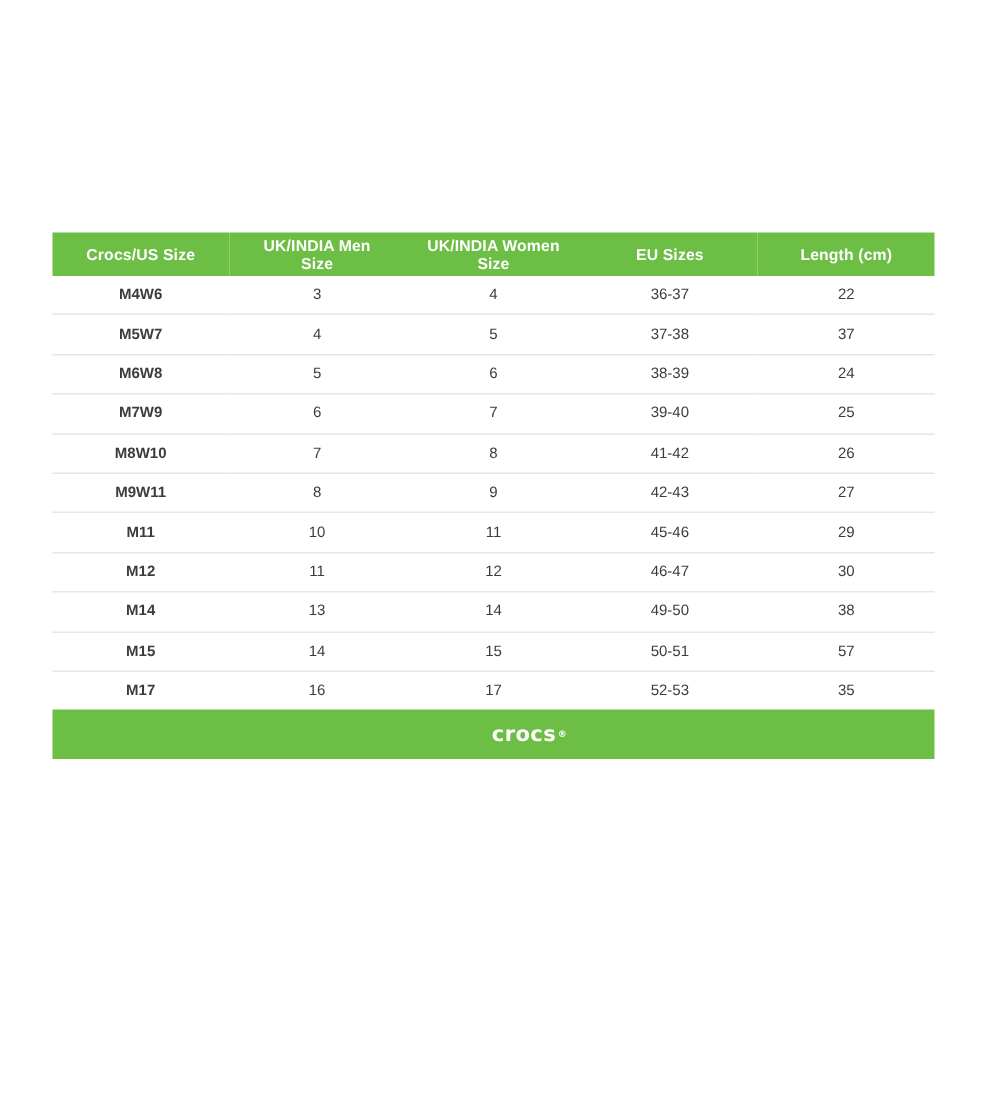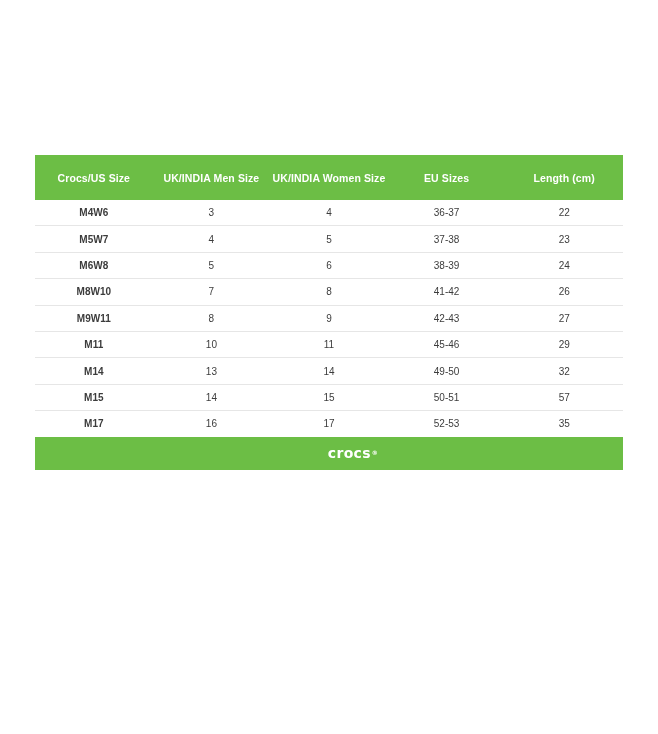--- a/index.html
+++ b/index.html
@@ -29,22 +29,22 @@
     width: 100%;
     border-collapse: collapse;
     table-layout: fixed;
   }
   table.size-chart thead th {
     background: #6cbe45;
     color: #ffffff;
     font-size: 10.5px;
     font-weight: bold;
     text-align: center;
-    height: 45px;
-    padding: 0 2px;
+    height: 29px;
+    padding: 0 14px;
     letter-spacing: 0.1px;
   }
   table.size-chart tbody td {
     font-size: 10px;
     color: #3c3c3c;
     text-align: center;
     height: 25.4px;
     padding: 0 2px;
     border-bottom: 1px solid #e6e6e6;
     font-weight: normal;
@@ -105,28 +105,35 @@
           <td class="col1">3</td>
           <td class="col2">4</td>
           <td class="col3">36-37</td>
           <td class="col4">22</td>
         </tr>
         <tr>
           <td class="col0">M5W7</td>
           <td class="col1">4</td>
           <td class="col2">5</td>
           <td class="col3">37-38</td>
-          <td class="col4">23</td>
+          <td class="col4">37</td>
         </tr>
         <tr>
           <td class="col0">M6W8</td>
           <td class="col1">5</td>
           <td class="col2">6</td>
           <td class="col3">38-39</td>
           <td class="col4">24</td>
+        </tr>
+        <tr>
+          <td class="col0">M7W9</td>
+          <td class="col1">6</td>
+          <td class="col2">7</td>
+          <td class="col3">39-40</td>
+          <td class="col4">25</td>
         </tr>
         <tr>
           <td class="col0">M8W10</td>
           <td class="col1">7</td>
           <td class="col2">8</td>
           <td class="col3">41-42</td>
           <td class="col4">26</td>
         </tr>
         <tr>
           <td class="col0">M9W11</td>
@@ -136,25 +143,32 @@
           <td class="col4">27</td>
         </tr>
         <tr>
           <td class="col0">M11</td>
           <td class="col1">10</td>
           <td class="col2">11</td>
           <td class="col3">45-46</td>
           <td class="col4">29</td>
         </tr>
         <tr>
+          <td class="col0">M12</td>
+          <td class="col1">11</td>
+          <td class="col2">12</td>
+          <td class="col3">46-47</td>
+          <td class="col4">30</td>
+        </tr>
+        <tr>
           <td class="col0">M14</td>
           <td class="col1">13</td>
           <td class="col2">14</td>
           <td class="col3">49-50</td>
-          <td class="col4">32</td>
+          <td class="col4">38</td>
         </tr>
         <tr>
           <td class="col0">M15</td>
           <td class="col1">14</td>
           <td class="col2">15</td>
           <td class="col3">50-51</td>
           <td class="col4">57</td>
         </tr>
         <tr>
           <td class="col0">M17</td>

